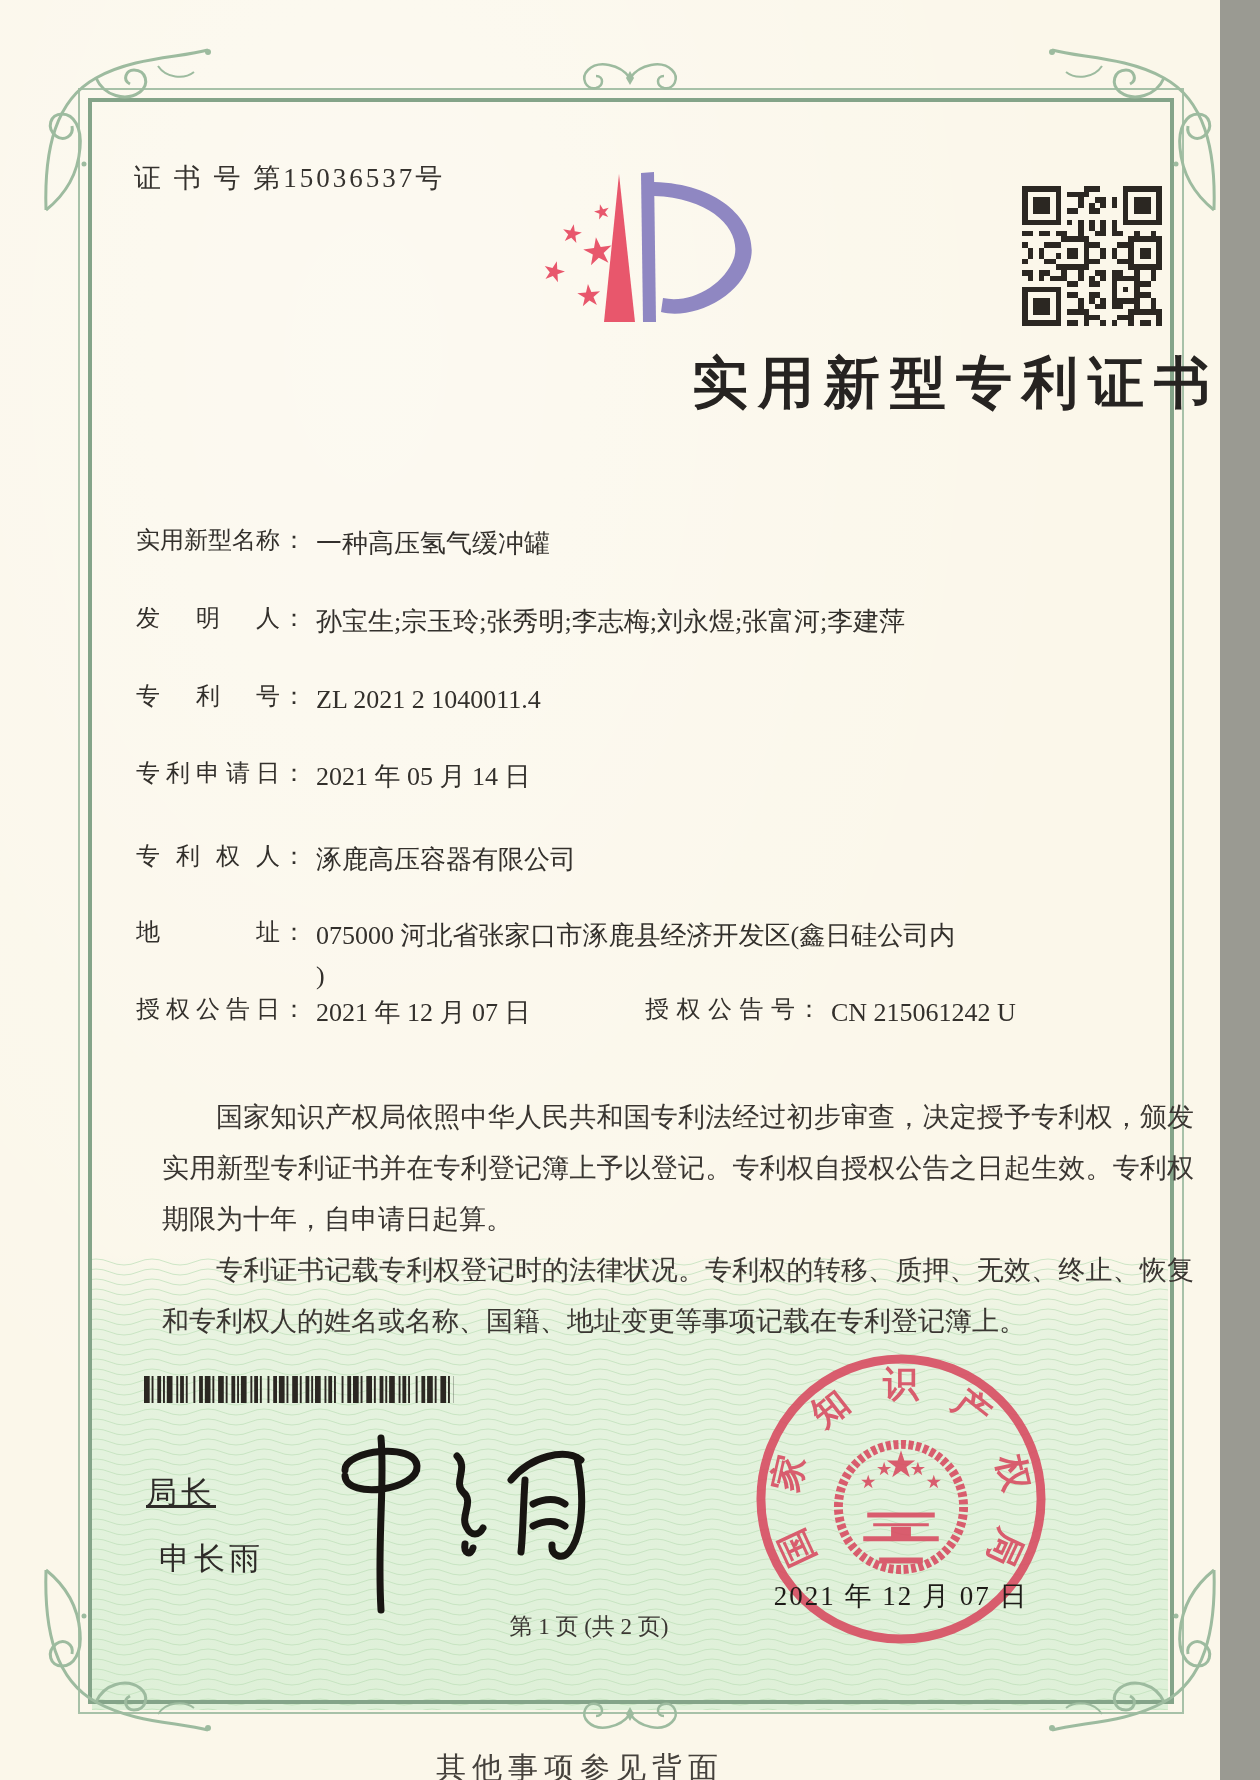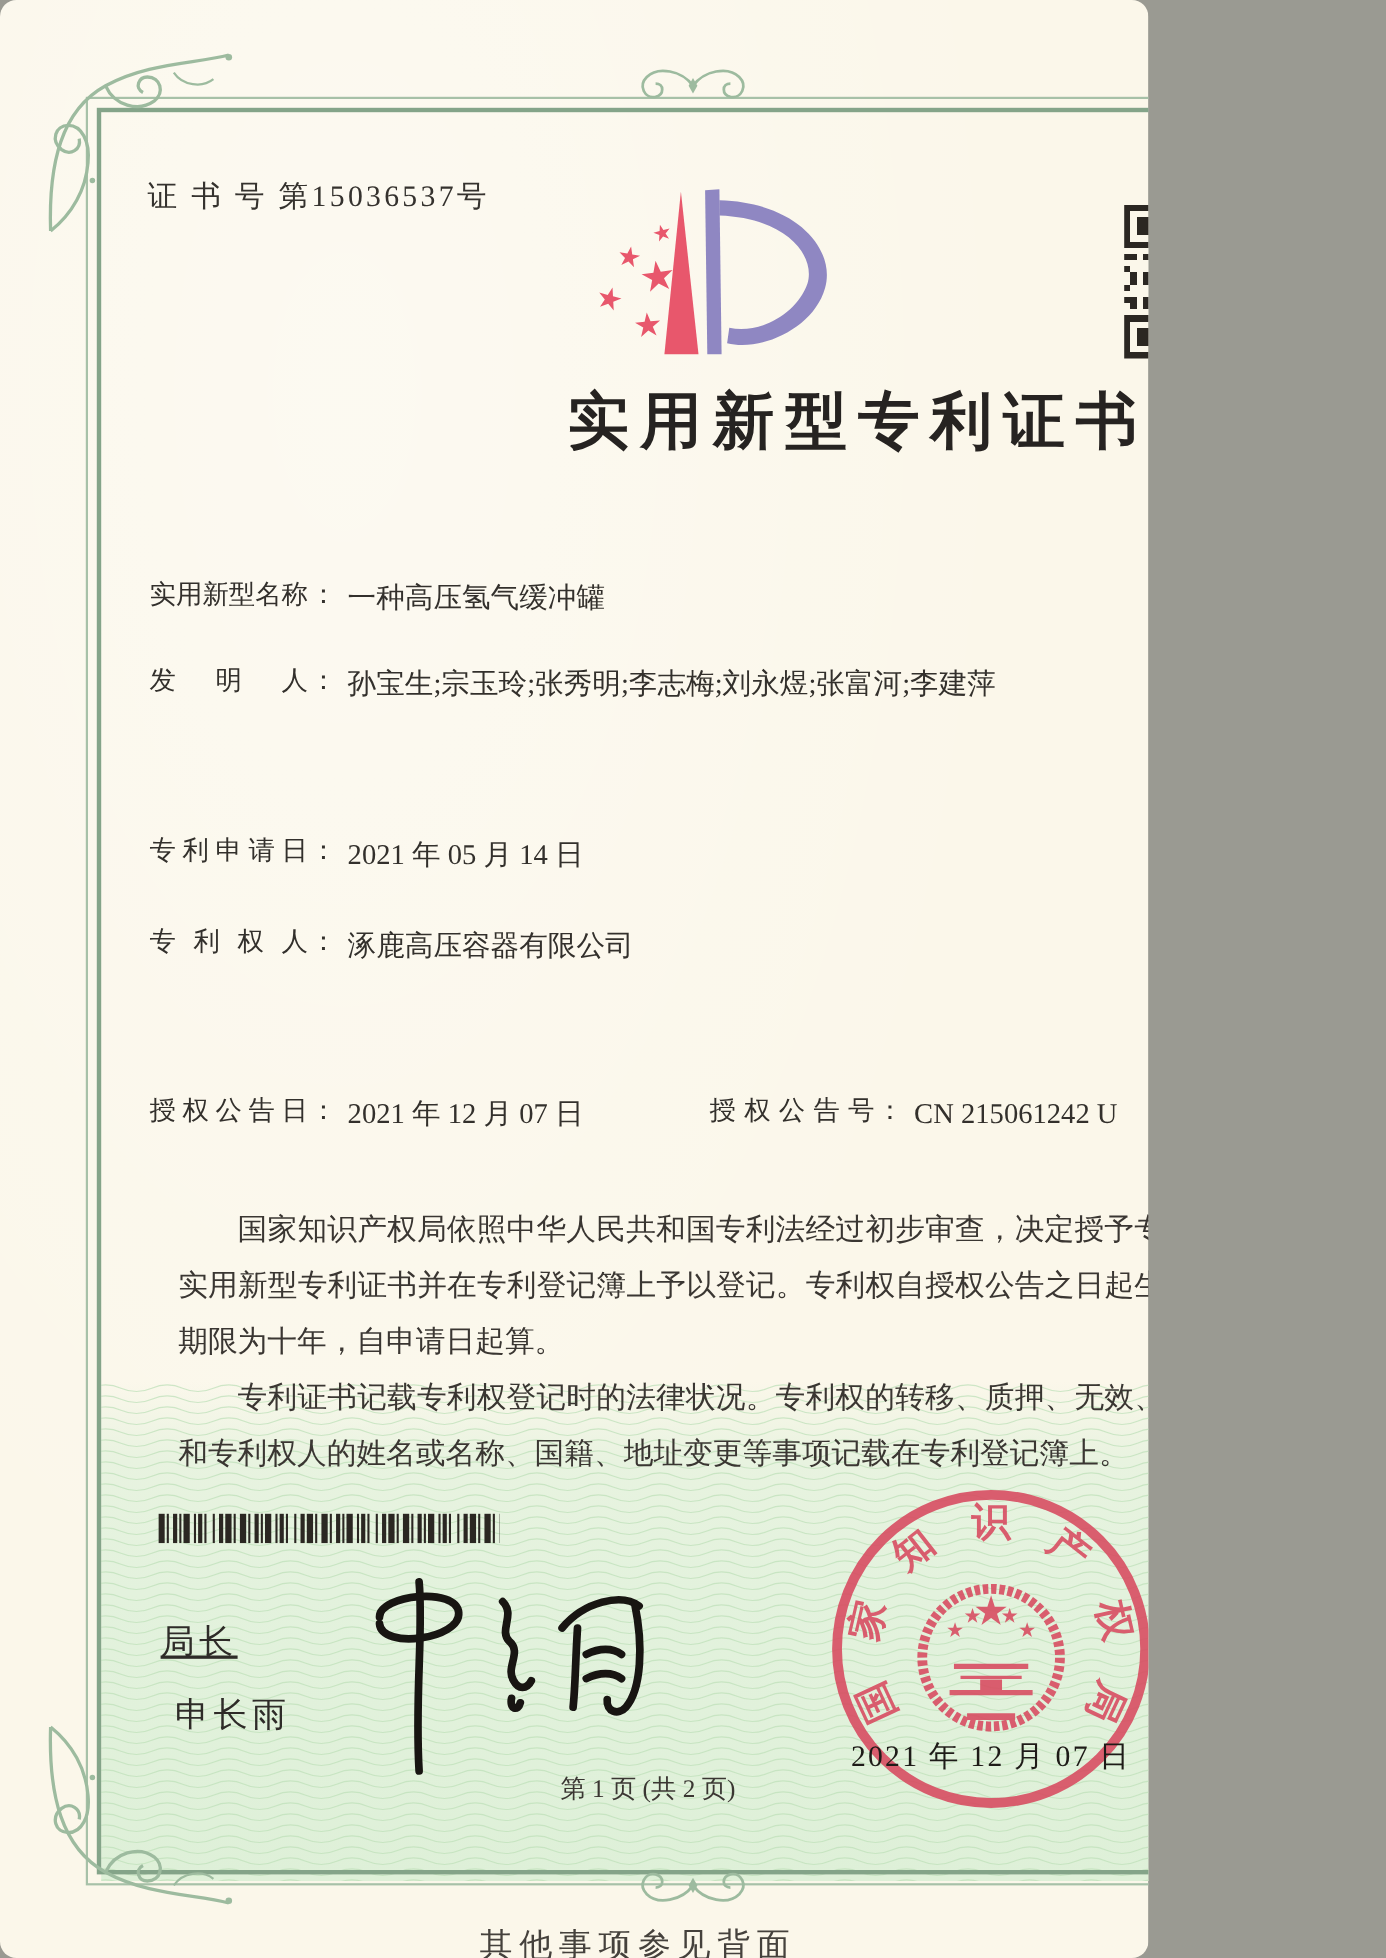--- a/index.html
+++ b/index.html
@@ -1,20 +1,20 @@
 <!DOCTYPE html>
 <html><head>
 <meta charset="utf-8">
 <style>
   html,body{margin:0;padding:0;background:#9a9a92;}
   #page{
-    position:relative;width:1044px;height:1780px;overflow:hidden;
+    position:relative;width:1220px;height:1780px;overflow:hidden;
     background:#fbf7ea;
     background-image:radial-gradient(ellipse at 30% 20%, rgba(255,255,255,.35), rgba(0,0,0,0) 60%);
-    font-family:"Liberation Serif","DejaVu Serif",serif;color:#2e2b28;border-radius:15px;
+    font-family:"Liberation Serif","DejaVu Serif",serif;color:#2e2b28;
   }
   .abs{position:absolute;}
   
   #green-zone{left:92px;top:1256px;width:1076px;height:454px;
     background:linear-gradient(180deg, rgba(227,242,221,0) 0%, rgba(227,242,221,.8) 16%, #e3f2dd 42%, #def0d8 100%);}
   #waves{position:absolute;left:0;top:0;}
   
   .frame-a{left:78px;top:88px;width:1102px;height:1622px;border:2px solid #a7c1a8;}
   .frame-b{left:88px;top:98px;width:1078px;height:1598px;border:4px solid #84a489;}
   .flourish{width:180px;height:180px;}
@@ -361,25 +361,32 @@
     </svg>
 
   <div class="abs" id="title">实用新型专利证书</div>
 
   <div class="abs frow" style="top:524px">
     <span class="flabel">实用新型名称</span><span class="colon">：</span><span class="fvalue">一种高压氢气缓冲罐</span>
   </div>
   <div class="abs frow" style="top:602px">
     <span class="flabel">发明人</span><span class="colon">：</span><span class="fvalue">孙宝生;宗玉玲;张秀明;李志梅;刘永煜;张富河;李建萍</span>
   </div>
+  <div class="abs frow" style="top:680px">
+    <span class="flabel">专利号</span><span class="colon">：</span><span class="fvalue">ZL 2021 2 1040011.4</span>
+  </div>
   <div class="abs frow" style="top:757px">
     <span class="flabel">专利申请日</span><span class="colon">：</span><span class="fvalue">2021 年 05 月 14 日</span>
   </div>
   <div class="abs frow" style="top:840px">
     <span class="flabel">专利权人</span><span class="colon">：</span><span class="fvalue">涿鹿高压容器有限公司</span>
+  </div>
+  <div class="abs frow" style="top:916px">
+    <span class="flabel">地址</span><span class="colon">：</span><span class="fvalue">075000 河北省张家口市涿鹿县经济开发区(鑫日硅公司内
+)</span>
   </div>
   <div class="abs frow" style="top:993px">
     <span class="flabel">授权公告日</span><span class="colon">：</span><span class="fvalue">2021 年 12 月 07 日</span>
   </div>
   <div class="abs" id="gazette">
     <span class="flabel">授权公告号</span><span class="colon">：</span><span class="fvalue">CN 215061242 U</span>
   </div>
 
   <div class="abs" id="body-text">
     <p>国家知识产权局依照中华人民共和国专利法经过初步审查，决定授予专利权，颁发实用新型专利证书并在专利登记簿上予以登记。专利权自授权公告之日起生效。专利权期限为十年，自申请日起算。</p>

